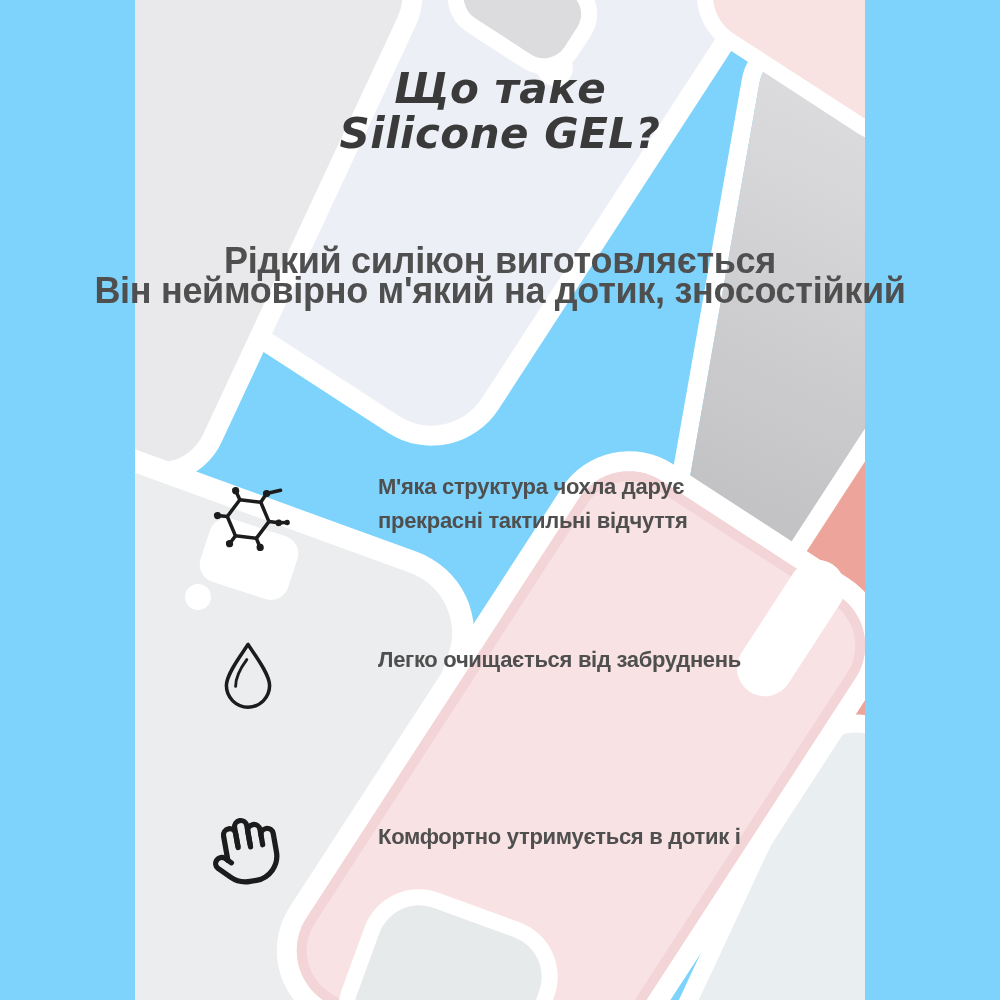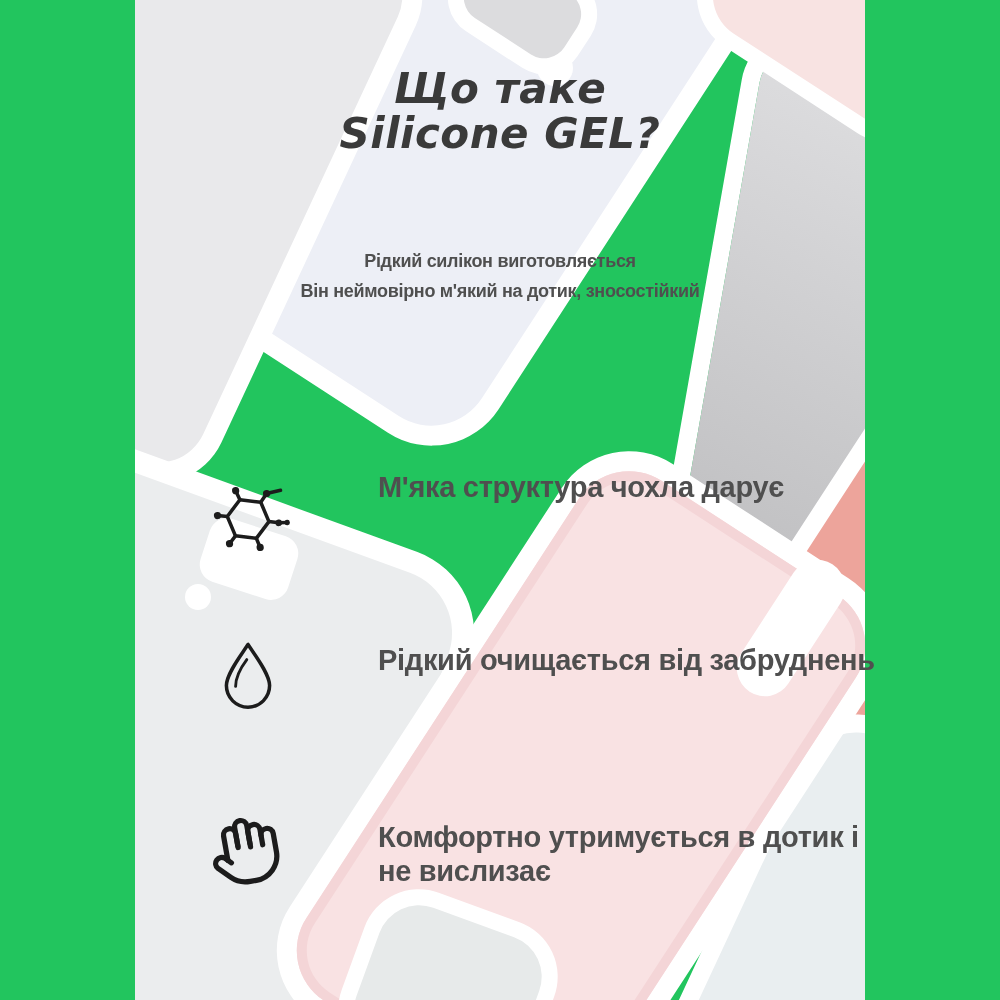--- a/index.html
+++ b/index.html
@@ -1,17 +1,17 @@
 <!DOCTYPE html>
 <html><head>
 <meta charset="utf-8">
 <style>
   html,body{margin:0;padding:0;background:#ffffff;}
   .canvas{
-    position:relative;width:1000px;height:1000px;background:#22c55e;
+    position:relative;width:1000px;height:1000px;background:#7dd3fc;
     overflow:hidden;font-family:"Liberation Sans","DejaVu Sans",sans-serif;
   }
   
   .collage{position:absolute;left:135px;top:0;width:730px;height:1000px;overflow:hidden;}
   .case{position:absolute;}
   .case-lavender{left:150px;top:-280px;width:380px;height:680px;border-radius:60px;
     background:#edeff6;transform:rotate(33deg);box-shadow:0 0 0 20px #fff;}
   .camera-hole{left:402px;top:50px;width:36px;height:36px;border-radius:50%;background:#fff;}
   .top-pill{left:330px;top:-30px;width:115px;height:72px;border-radius:24px;
     background:#dcdcde;transform:rotate(33deg);box-shadow:0 0 0 16px #fff;}
@@ -36,23 +36,23 @@
     box-shadow:0 0 0 20px #fff, inset 0 0 0 10px #f4d5d7;}
   .camera-pill{left:628px;top:552px;width:56px;height:152px;border-radius:28px;
     background:#fff;transform:rotate(33deg);}
   .blob-gray-bottom{left:228px;top:918px;width:170px;height:150px;border-radius:42px;
     background:#e7eaea;transform:rotate(20deg);box-shadow:0 0 0 16px #fff;}
   
   .title{position:absolute;left:0;top:66px;width:1000px;text-align:center;
     color:#3a3a3a;font-family:"DejaVu Sans","Liberation Sans",sans-serif;
     font-weight:bold;font-style:italic;font-size:42px;line-height:45px;letter-spacing:.5px;}
   .intro{position:absolute;left:0;top:246px;width:1000px;text-align:center;
-    color:#4f4f4f;font-weight:bold;font-size:18px;line-height:30px;letter-spacing:-.3px;}
+    color:#4f4f4f;font-weight:bold;font-size:36px;line-height:30px;letter-spacing:-.3px;}
   .feature-text{position:absolute;left:378px;color:#4f4f4f;font-weight:bold;
-    font-size:29px;line-height:34px;letter-spacing:-.3px;}
+    font-size:22px;line-height:34px;letter-spacing:-.3px;}
   .ft-1{top:470px;} .ft-2{top:643px;} .ft-3{top:820px;}
   .icon-box{position:absolute;}
   .ic-1{left:206px;top:468px;width:84px;height:92px;}
   .ic-2{left:208px;top:634px;width:80px;height:80px;}
   .ic-3{left:208px;top:812px;width:74px;height:78px;}
   .icon-box svg{width:100%;height:100%;display:block;}
 </style>
 </head>
 <body>
 
@@ -102,40 +102,40 @@
         <circle cx="85.5" cy="65.5" r="4" fill="#1c1c1c" stroke="none"></circle>
         <circle cx="95.5" cy="66.6" r="3.2" fill="#1c1c1c" stroke="none"></circle>
         <circle cx="59.5" cy="91.5" r="4.3" fill="#1c1c1c" stroke="none"></circle>
         <circle cx="24" cy="82" r="4.3" fill="#1c1c1c" stroke="none"></circle>
         <circle cx="14.5" cy="46.8" r="4.3" fill="#1c1c1c" stroke="none"></circle>
       </g>
     </svg>
   </div>
   <div class="feature-text ft-1">
     <div>М'яка структура чохла дарує</div>
+    <div>прекрасні тактильні відчуття</div>
   </div>
 
   <div class="icon-box ic-2">
     <svg viewBox="0 0 100 100" fill="none" stroke="#1c1c1c" stroke-width="4.4" stroke-linecap="round" stroke-linejoin="round">
       <path d="M50 13 C44 23 23 49 23 64.5 A27 27 0 0 0 77 64.5 C77 49 56 23 50 13 Z"></path>
       <path d="M48.5 32 C41 42 34.5 54 34.5 65.5" stroke-width="3.6"></path>
     </svg>
   </div>
   <div class="feature-text ft-2">
-    <div>Рідкий очищається від забруднень</div>
+    <div>Легко очищається від забруднень</div>
   </div>
 
   <div class="icon-box ic-3">
     <svg viewBox="0 0 24 24" fill="none" stroke="#1c1c1c" stroke-width="1.7" stroke-linecap="round" stroke-linejoin="round">
       <g transform="rotate(-10 12 12)">
         <path d="M18 11V6a2 2 0 0 0-2-2a2 2 0 0 0-2 2v5"></path>
         <path d="M14 10V4a2 2 0 0 0-2-2a2 2 0 0 0-2 2v6"></path>
         <path d="M10 10.5V6a2 2 0 0 0-2-2a2 2 0 0 0-2 2v8"></path>
         <path d="M18 8a2 2 0 1 1 4 0v6a8 8 0 0 1-8 8h-2c-2.8 0-4.5-.86-5.99-2.34l-3.6-3.6a2 2 0 0 1 2.83-2.82L7 15"></path>
       </g>
     </svg>
   </div>
   <div class="feature-text ft-3">
     <div>Комфортно утримується в дотик і</div>
-    <div>не вислизає</div>
   </div>
 
 </div>
 
 </body></html>

